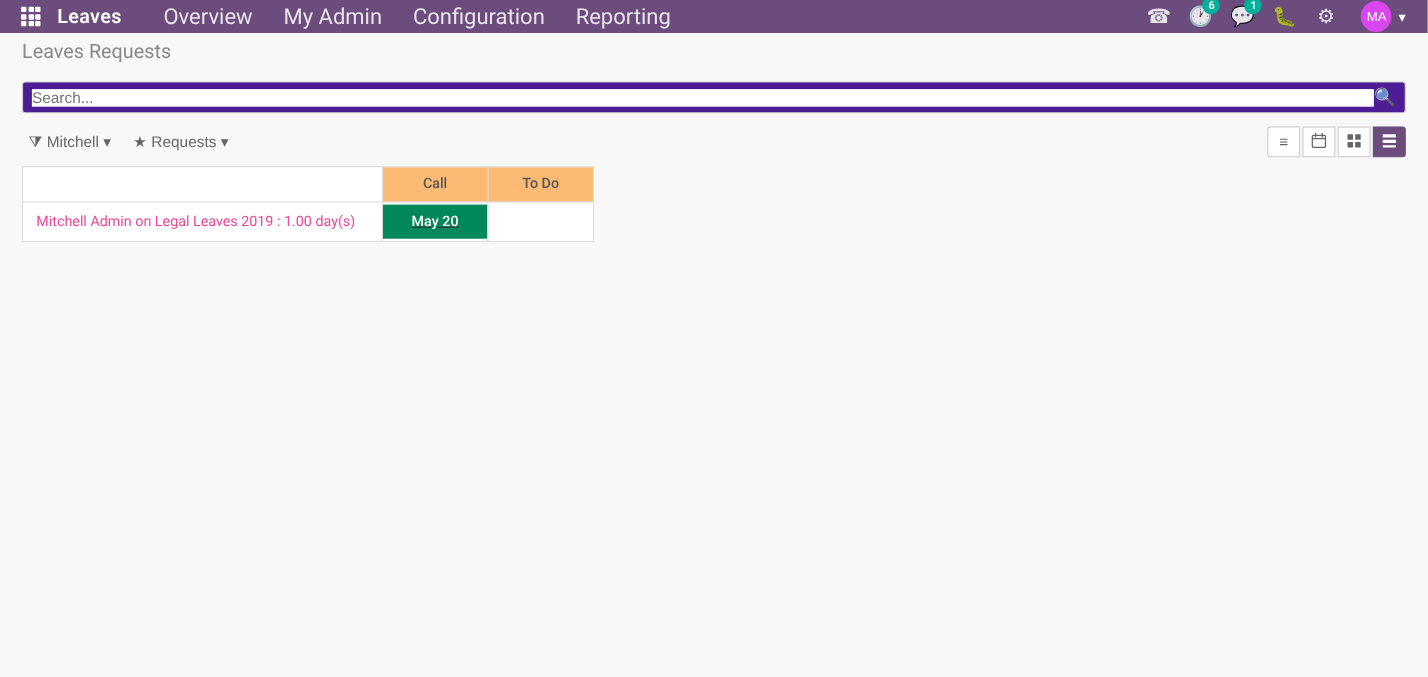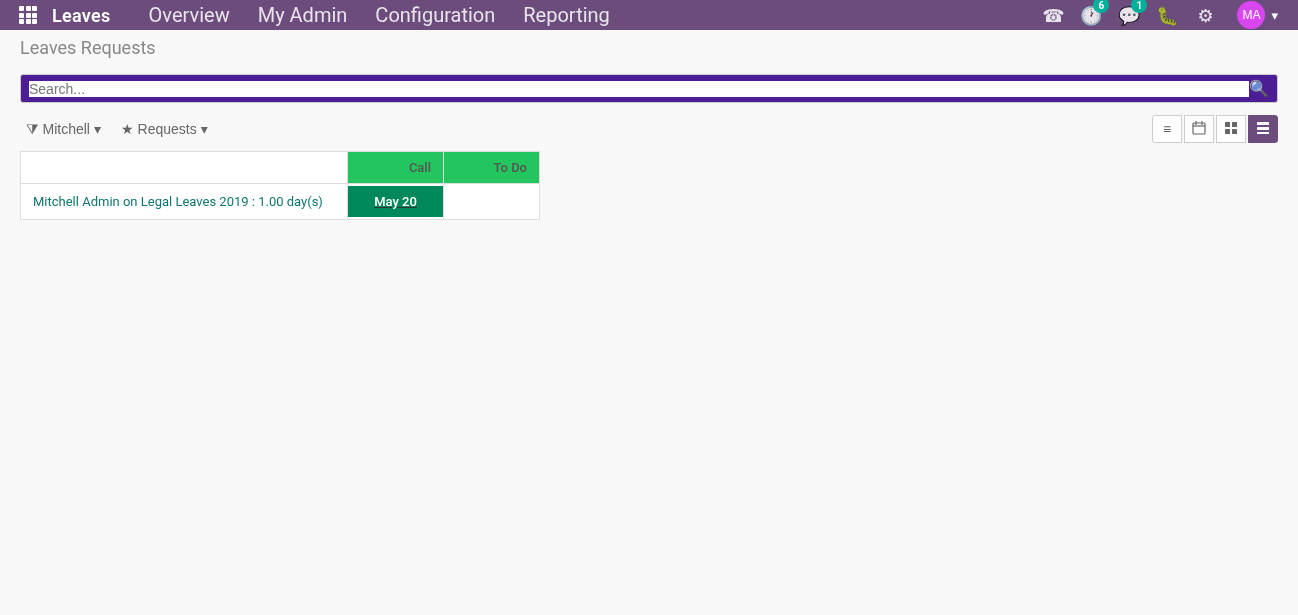--- a/index.html
+++ b/index.html
@@ -82,26 +82,26 @@
 
     
     .activity-table {
       border-collapse: collapse; width: auto; min-width: 520px;
       border: 1px solid #ddd;
     }
     .activity-table th, .activity-table td {
       border: 1px solid #ddd; padding: 8px 12px; font-size: 13px;
     }
     .activity-table th {
-      background: #22c55e; font-weight: 500; color: #555; text-align: right; white-space: nowrap; min-width: 96px;
+      background: #fdba74; font-weight: 500; color: #555; text-align: center; white-space: nowrap; min-width: 96px;
     }
     .activity-table th.row-header { background: white; min-width: 310px; text-align: left; }
     .activity-table td { background: white; }
     .activity-table td.row-label {
-      color: #0f766e; font-size: 13px; cursor: pointer; text-align: left; white-space: nowrap; padding: 10px 12px;
+      color: #ec4899; font-size: 13px; cursor: pointer; text-align: left; white-space: nowrap; padding: 10px 12px;
     }
     .activity-cell {
       width: 96px; text-align: center; padding: 0 !important; text-decoration: underline;
     }
     .activity-badge {
       background: #00875a; color: white; padding: 8px 10px; display: block; text-align: center; font-size: 13px; font-weight: 500; cursor: pointer; white-space: nowrap;
     }
     .empty-cell { background: white; }
   </style>
 </head>

